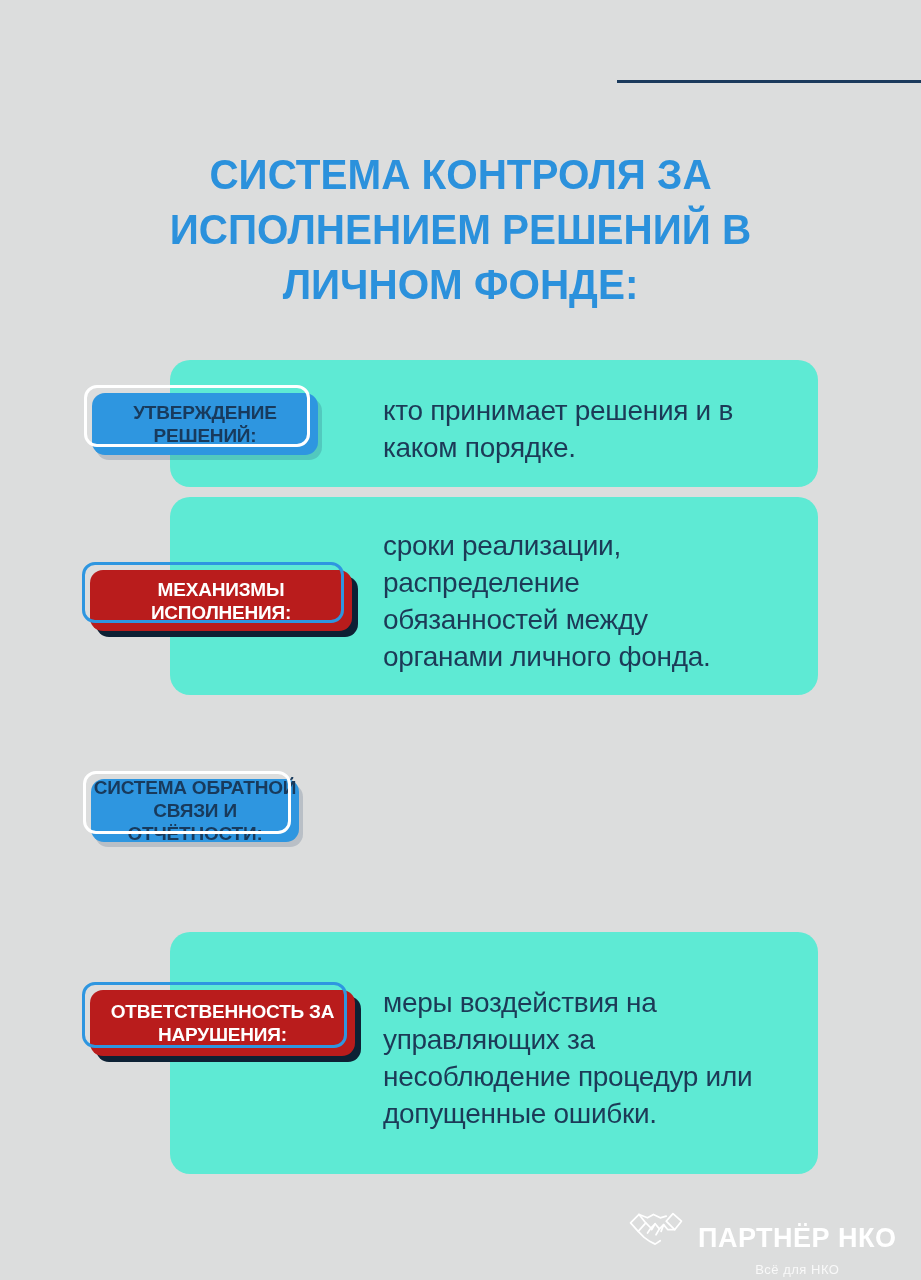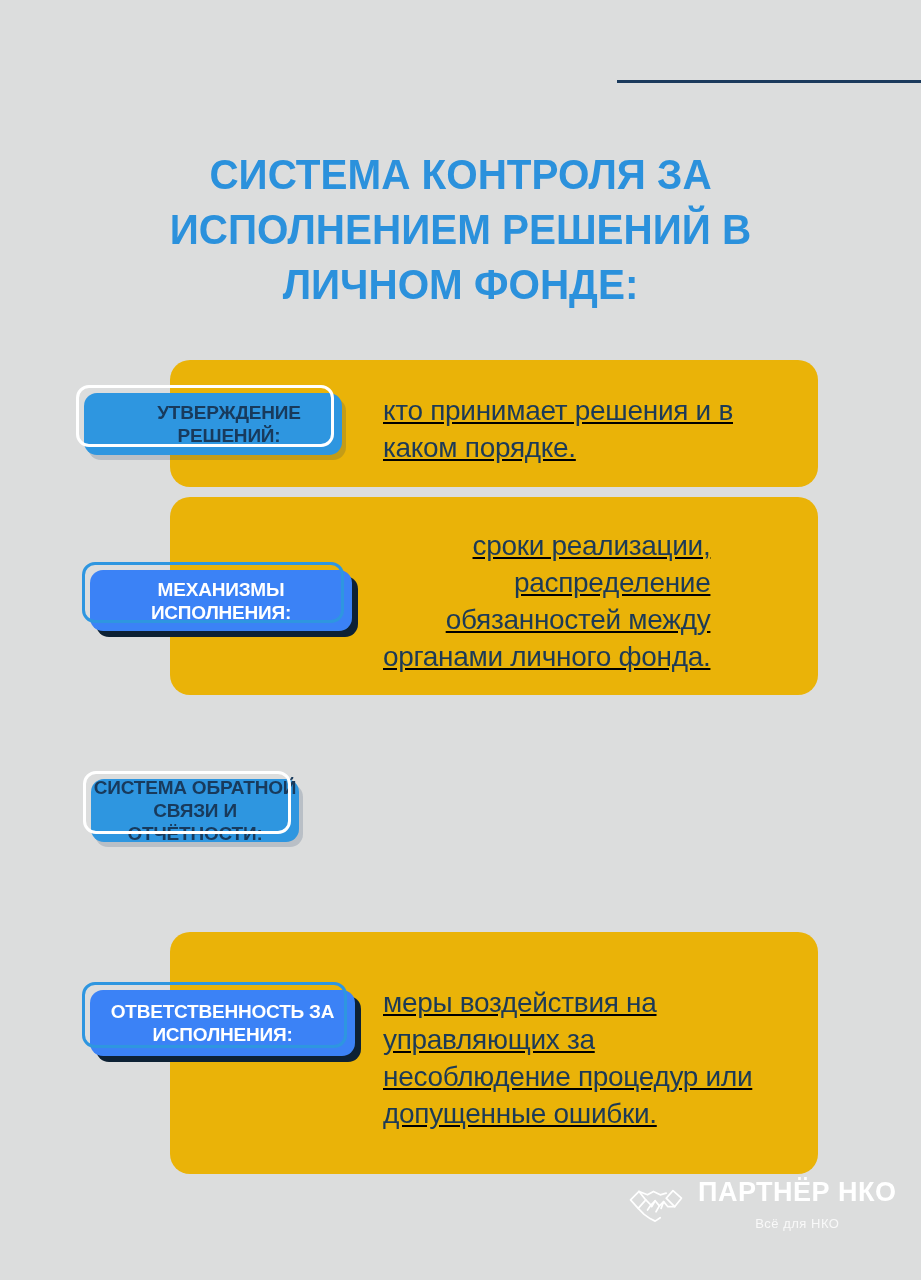--- a/index.html
+++ b/index.html
@@ -24,29 +24,28 @@
     line-height:55px;
     color:#2b91dc;
     white-space:pre-line;
     transform:scaleX(0.94);
     transform-origin:center top;
     letter-spacing:0;
   }
   .card{
     position:absolute;
     left:170px;width:648px;
-    background:#eab308;
+    background:#5eead4;
     border-radius:20px;
     display:flex;align-items:center;
     box-sizing:border-box;
     padding:26px 22px 16px 213px;
-    text-decoration:underline;
   }
   .card-1{top:360px;height:127px;}
-  .card-2{top:497px;height:198px;text-align:right;}
+  .card-2{top:497px;height:198px;}
   .card-3{top:709px;height:198px;}
   .card-4{top:932px;height:242px;}
   .card-text{
     font-size:28px;
     line-height:37px;
     color:#1c3a57;
     white-space:pre-line;
     letter-spacing:-0.3px;
   }
   .badge{
@@ -68,43 +67,44 @@
     border-radius:13px;
     pointer-events:none;
   }
   .badge.blue{
     background:#2e96e0;
     color:#183a5c;
     box-shadow:4px 5px 0 rgba(27,58,92,0.18);
   }
   .badge.blue::before{border-color:#ffffff;}
   .badge.dark{
-    background:#3b82f6;
+    background:#b91c1c;
     color:#ffffff;
     box-shadow:6px 6px 0 #0d2134;
   }
   .badge.dark::before{border-color:#2e96e0;}
-  .badge-1{left:84px;top:393px;width:226px;height:62px;padding-left:32px;}
+  .badge-1{left:92px;top:393px;width:226px;height:62px;}
   .badge-2{left:90px;top:570px;width:262px;height:61px;}
   .badge-3{left:91px;top:779px;width:208px;height:63px;}
   .badge-4{left:90px;top:990px;width:265px;height:66px;}
   .logo{
     position:absolute;
     left:628px;top:1178px;
     display:flex;align-items:center;gap:14px;
   }
   .logo-icon{width:56px;height:40px;flex:0 0 auto;}
   .logo-textcol{display:flex;flex-direction:column;align-items:center;}
   .logo-brand{
     font-weight:bold;
     font-size:27px;
     color:#ffffff;
     letter-spacing:0.5px;
     line-height:28px;
     white-space:nowrap;
+    margin-top:46px;
   }
   .logo-tagline{
     font-size:13px;
     color:rgba(255,255,255,0.82);
     margin-top:10px;
     letter-spacing:0.5px;
   }
 </style>
 </head>
 <body>
@@ -143,21 +143,21 @@
   </div>
 
   <div class="card card-4">
     <div class="card-text">меры воздействия на
 управляющих за
 несоблюдение процедур или
 допущенные ошибки.</div>
   </div>
   <div class="badge dark badge-4">
     <span>ОТВЕТСТВЕННОСТЬ ЗА
-ИСПОЛНЕНИЯ:</span>
+НАРУШЕНИЯ:</span>
   </div>
 
   <div class="logo">
     <svg class="logo-icon" viewBox="0 0 66 46" xmlns="http://www.w3.org/2000/svg">
       <g fill="none" stroke="#ffffff" stroke-width="2" stroke-linejoin="round" stroke-linecap="round">
         <path d="M3 17 L13 7 L21 17 L12 27 Z"></path>
         <path d="M63 15 L53 6 L45 15 L55 25 Z"></path>
         <path d="M13 7 L23 11 L30 7 L38 11 L45 9"></path>
         <path d="M21 17 L27 23 L32 18 L37 24 L42 19 L47 25 L55 25"></path>
         <path d="M12 27 L19 34 L26 39 L32 42 L38 38"></path>

